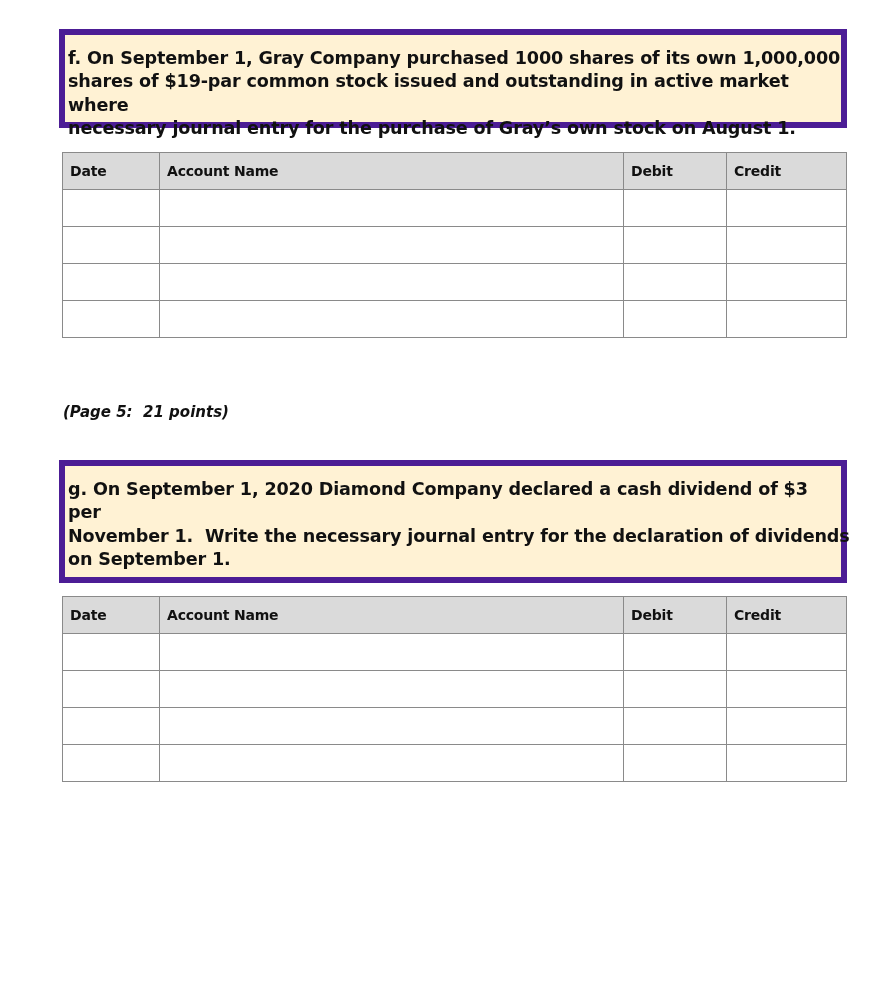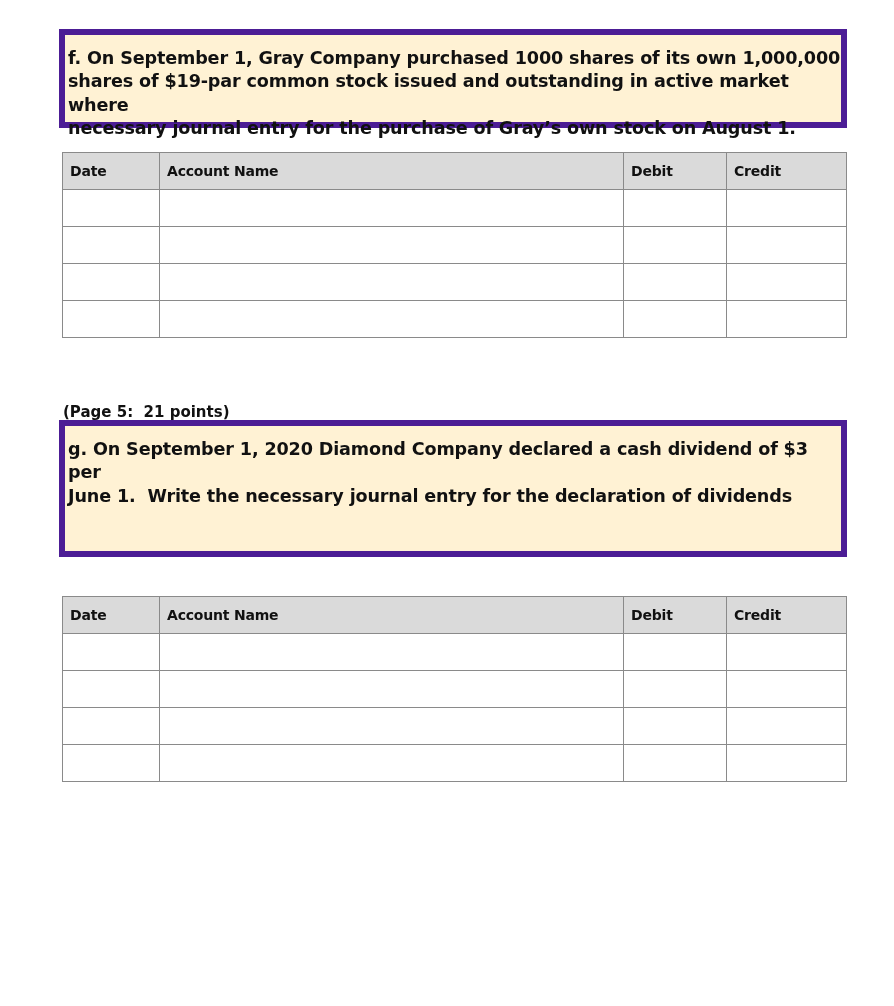--- a/index.html
+++ b/index.html
@@ -3,22 +3,22 @@
 <meta charset="utf-8">
 <style>
   html, body { margin:0; padding:0; background:#ffffff; }
   body { width:894px; height:1006px; position:relative; overflow:hidden;
          font-family:"DejaVu Sans", sans-serif; color:#111; }
   .qbox { position:absolute; left:59px; width:788px; background:#fff2d4;
           border:6px solid #4c1d95; font-weight:bold; font-size:17.6px;
           line-height:23.4px; padding:12px 0 0 3px; box-sizing:border-box;
           letter-spacing:-0.15px; }
   #qf { top:29px; height:99px; }
-  #qg { top:420px; height:137px; }
-  .pagenote { position:absolute; left:63px; top:403px; 
+  #qg { top:460px; height:123px; }
+  .pagenote { position:absolute; left:63px; top:403px; font-style:italic;
               font-weight:bold; font-size:15px; }
   table.journal { position:absolute; left:62px; width:784px; border-collapse:collapse;
                   table-layout:fixed; }
   table.journal td, table.journal th { border:1px solid #8a8a8a; height:37px;
                   padding:0 0 0 7px; box-sizing:border-box; text-align:left; }
   table.journal th { background:#dadada; font-size:14px; font-weight:bold;
                      letter-spacing:-0.2px; }
   #tf { top:152px; }
   #tg { top:596px; }
   col.c-date { width:97px; } col.c-acct { width:464px; }
@@ -71,21 +71,22 @@
     <td></td>
     <td></td>
   </tr>
 </tbody>
   </table>
 
 <div class="pagenote" style="white-space:pre">(Page 5:  21 points)</div>
 
 <div id="qg" class="qbox">
   <div>g. On September 1, 2020 Diamond Company declared a cash dividend of $3 per</div>
-  <div style="white-space:pre">June 1.  Write the necessary journal entry for the declaration of dividends</div>
+  <div style="white-space:pre">November 1.  Write the necessary journal entry for the declaration of dividends</div>
+  <div>on September 1.</div>
 </div>
 
 <table id="tg" class="journal">
   <colgroup>
       <col class="c-date">
       <col class="c-acct">
       <col class="c-debit">
       <col class="c-credit">
     </colgroup>
   <tbody>

